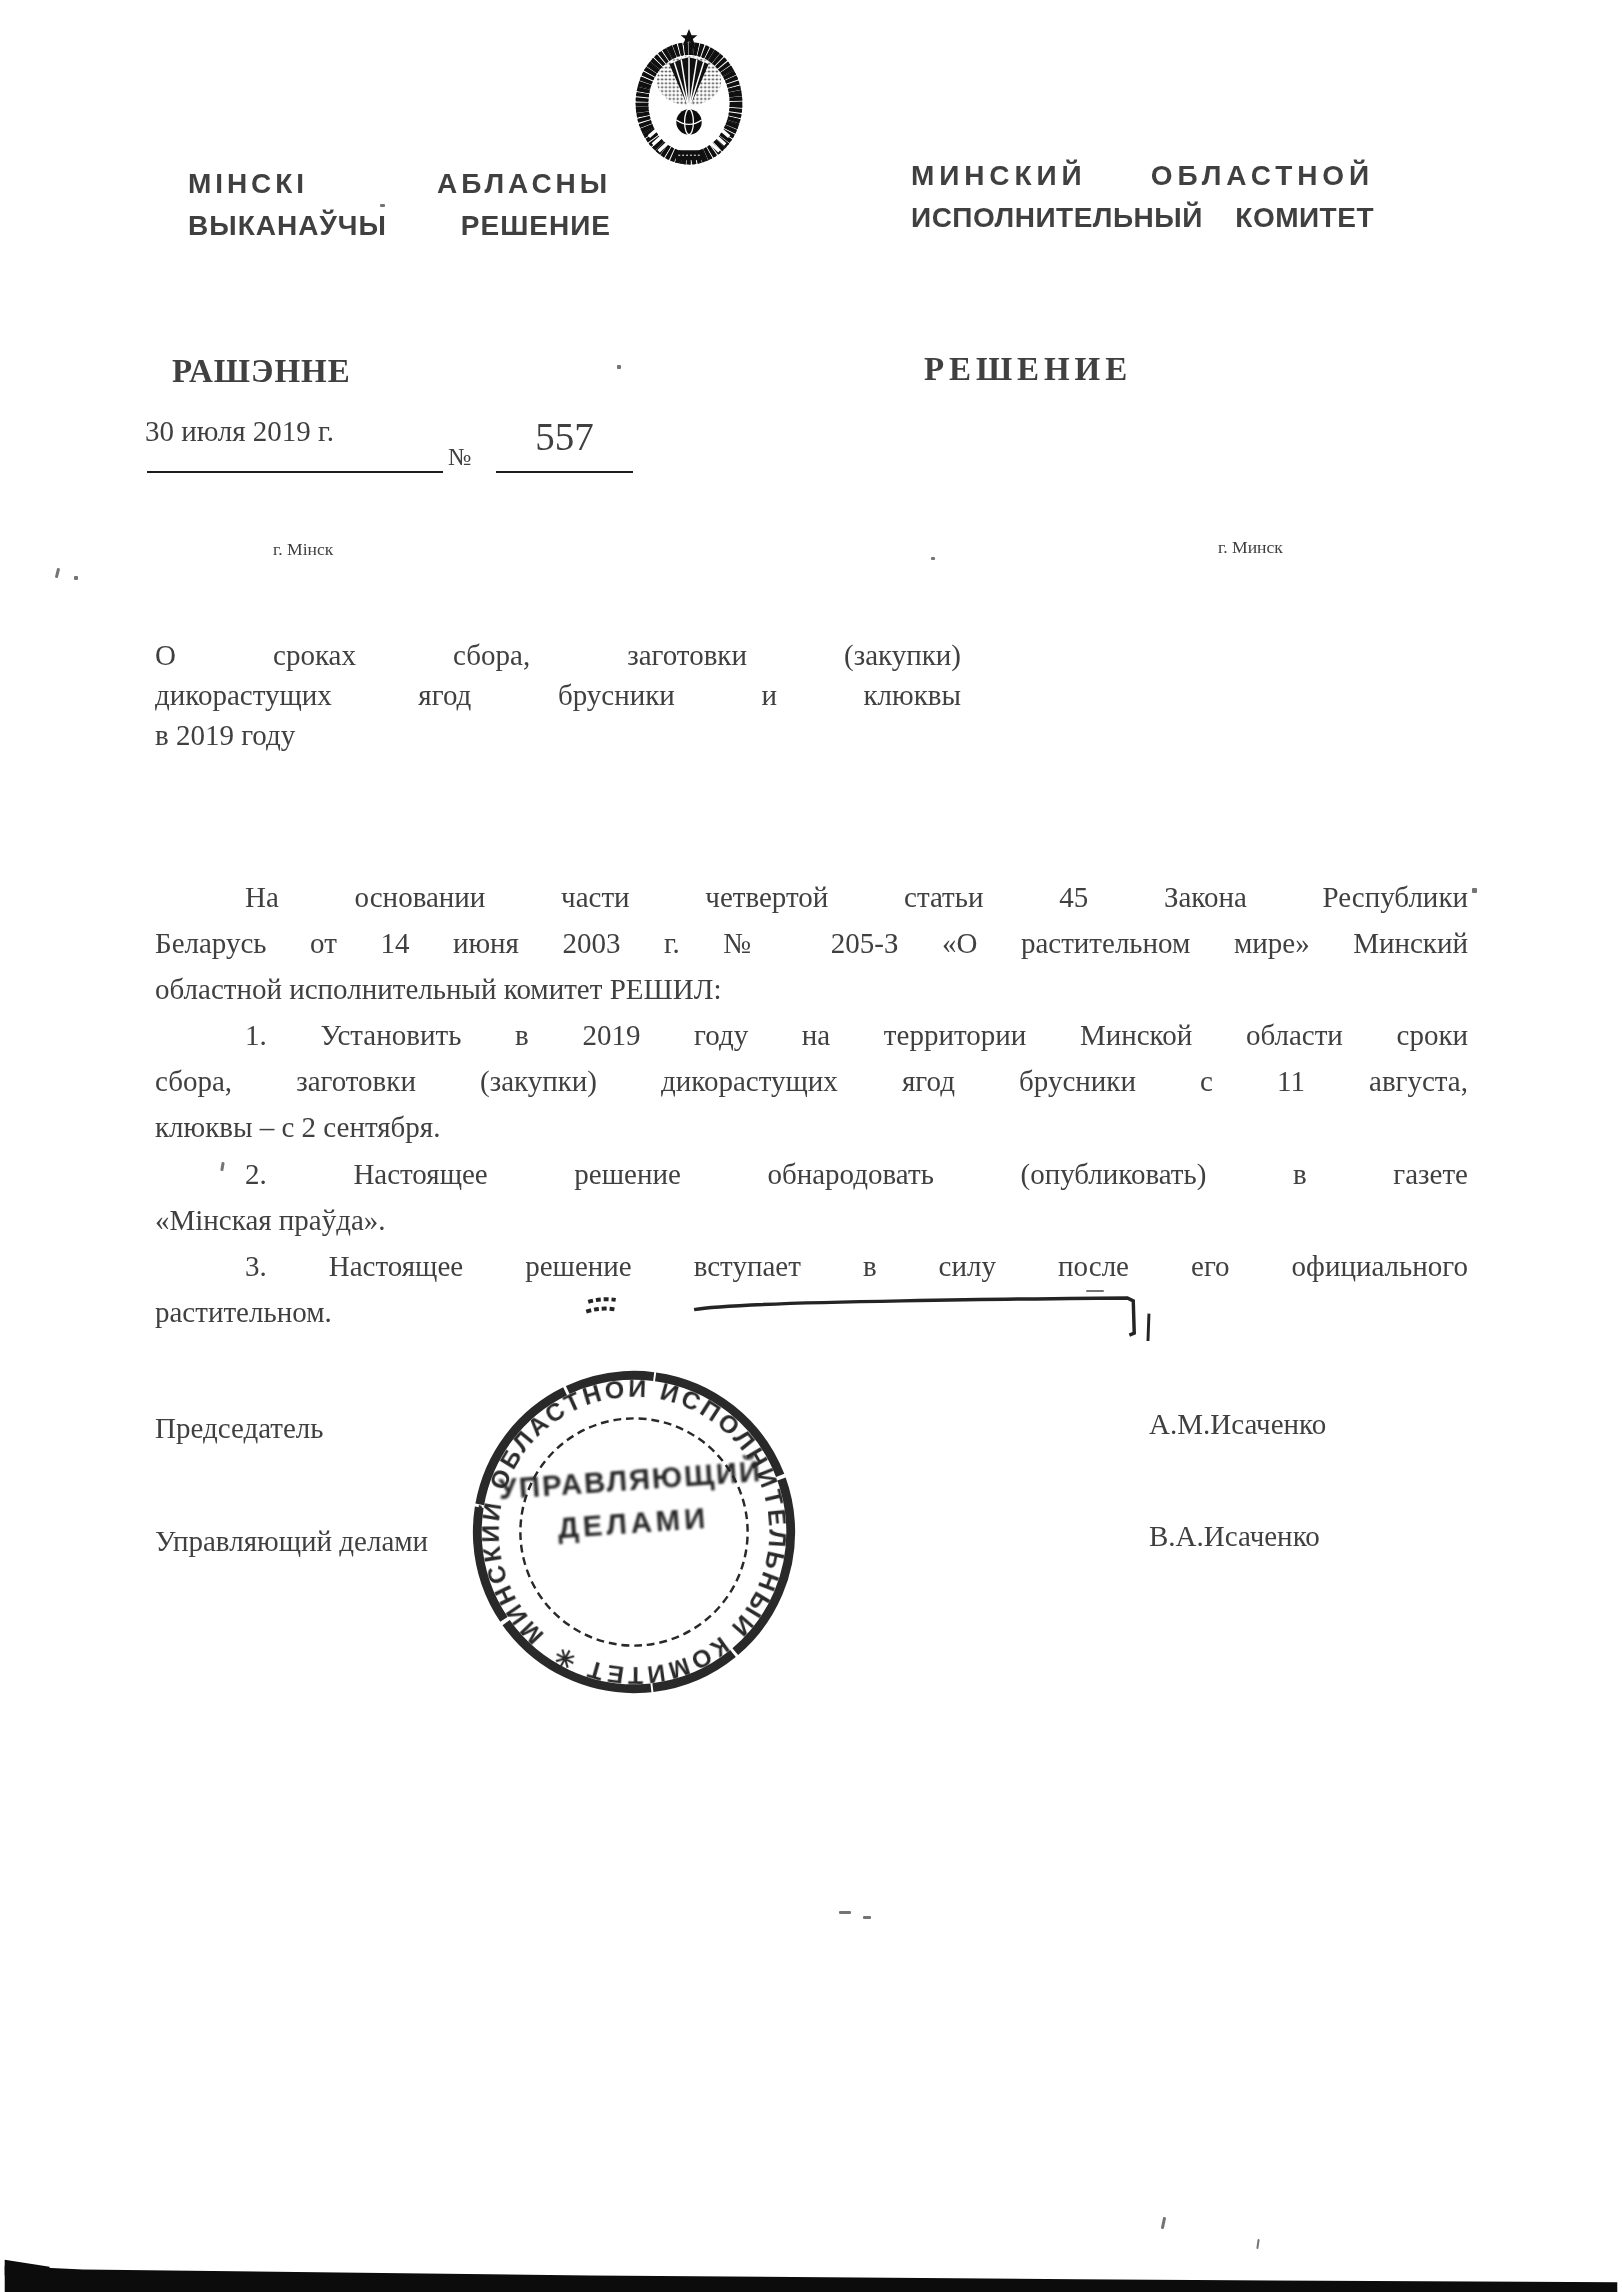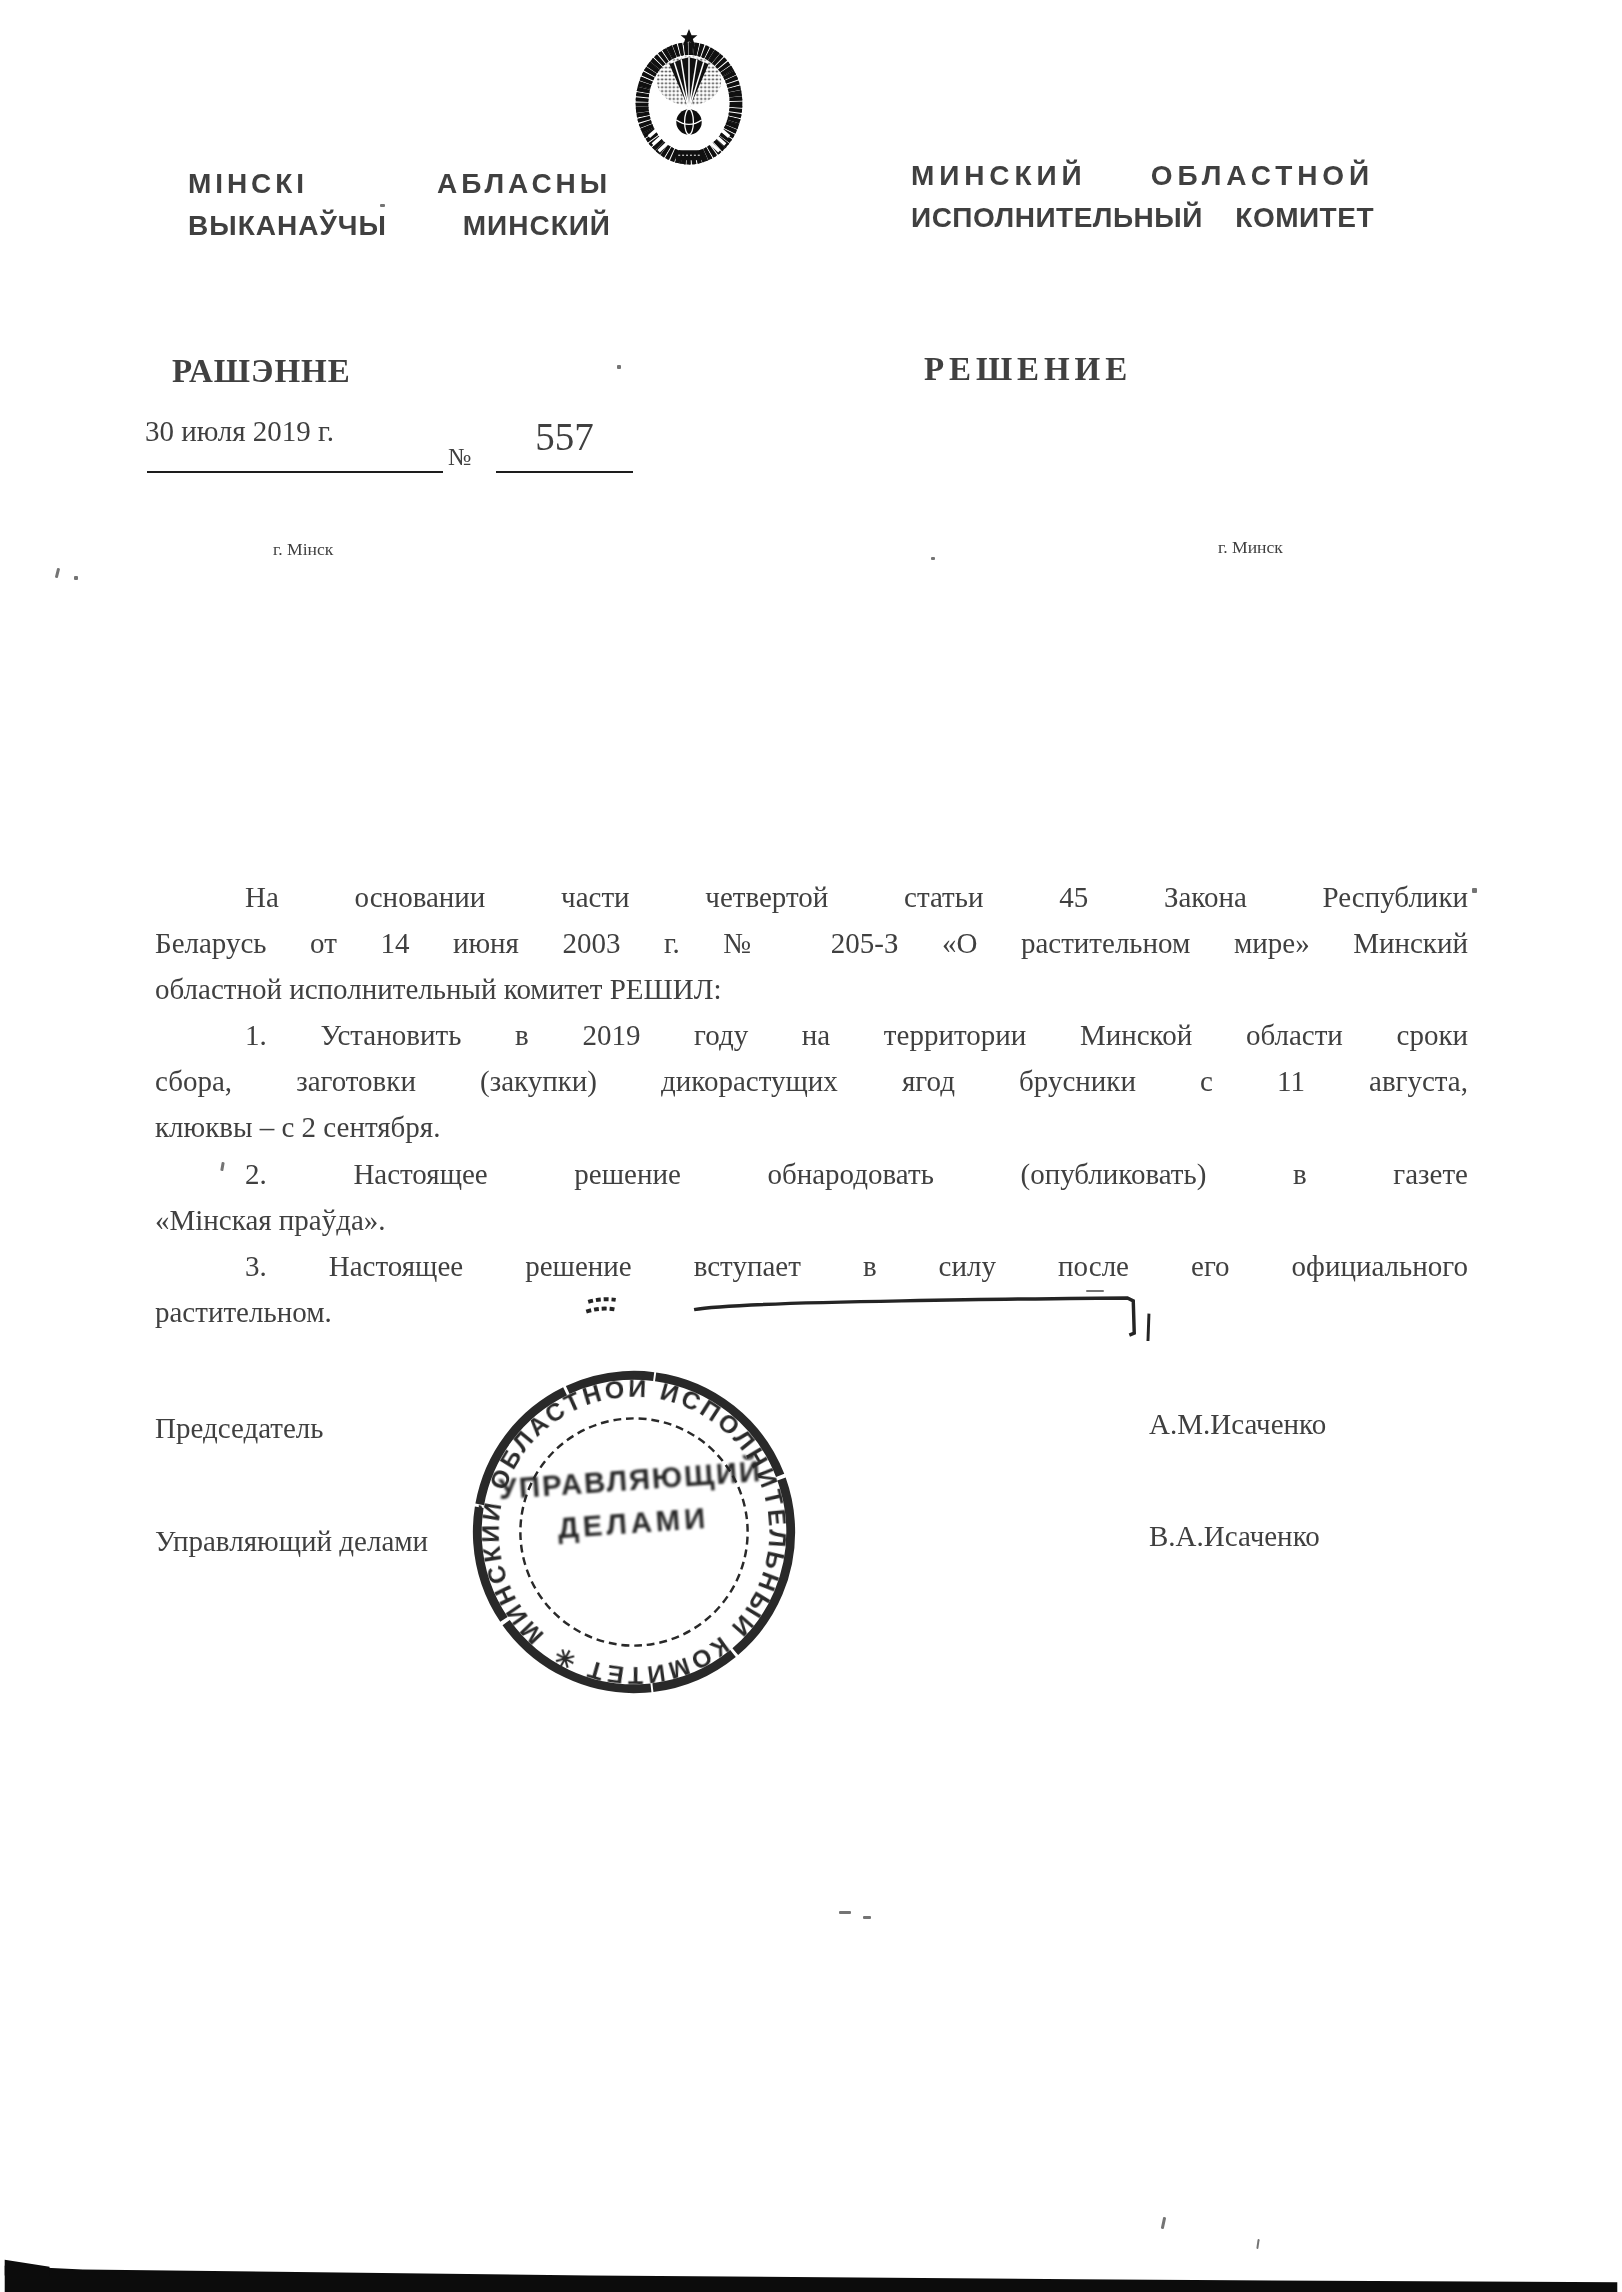--- a/index.html
+++ b/index.html
@@ -74,39 +74,44 @@
       <line x1="102" y1="112" x2="84" y2="96"></line>
         <line x1="98" y1="120" x2="78" y2="102"></line>
         <line x1="92" y1="127" x2="72" y2="108"></line>
     </g>
     <rect x="47" y="126" width="28" height="10" rx="2" fill="#101010"></rect>
     <line x1="50" y1="131" x2="72" y2="131" stroke="#fff" stroke-width="1" stroke-dasharray="2 2"></line>
   </svg>
 
   <div class="abs org org-left" style="left:188px;top:163px;width:423px;">
     <span class="l1">МІНСКІ АБЛАСНЫ</span>
-    <span class="l2">ВЫКАНАЎЧЫ МИНСКИЙ</span>
+    <span class="l2">ВЫКАНАЎЧЫ РЕШЕНИЕ</span>
   </div>
   <div class="abs org org-right" style="left:911px;top:155px;width:463px;">
     <span class="l1">МИНСКИЙ ОБЛАСТНОЙ</span>
     <span class="l2">ИСПОЛНИТЕЛЬНЫЙ КОМИТЕТ</span>
   </div>
 
   <div class="abs doctype doctype-by" style="left:172px;top:353px;">РАШЭННЕ</div>
   <div class="abs doctype doctype-ru" style="left:924px;top:351px;">РЕШЕНИЕ</div>
 
   <div class="abs dateline" style="left:145px;top:415px;">30 июля 2019 г.</div>
   <div class="abs rule" style="left:147px;top:471px;width:296px;"></div>
   <div class="abs numsign" style="left:448px;top:443px;">№</div>
   <div class="abs number" style="left:496px;top:414px;width:137px;">557</div>
   <div class="abs rule" style="left:496px;top:471px;width:137px;"></div>
 
   <div class="abs place" style="left:273px;top:539px;">г. Мінск</div>
   <div class="abs place" style="left:1218px;top:537px;">г. Минск</div>
 
+  <div class="abs subject" style="left:155px;top:635px;">
+    <div class="jl">О сроках сбора, заготовки (закупки)</div>
+    <div class="jl">дикорастущих ягод брусники и клюквы</div>
+    <div>в 2019 году</div>
+  </div>
 
   <div class="abs body" style="left:155px;top:874px;">
     <div class="para">
       <div class="bl ind">На основании части четвертой статьи 45 Закона Республики</div>
       <div class="bl">Беларусь от 14 июня 2003 г. № 205-З «О растительном мире» Минский</div>
       <div class="bl last">областной исполнительный комитет РЕШИЛ:</div>
     </div>
     <div class="para">
       <div class="bl ind">1. Установить в 2019 году на территории Минской области сроки</div>
       <div class="bl">сбора, заготовки (закупки) дикорастущих ягод брусники с 11 августа,</div>

